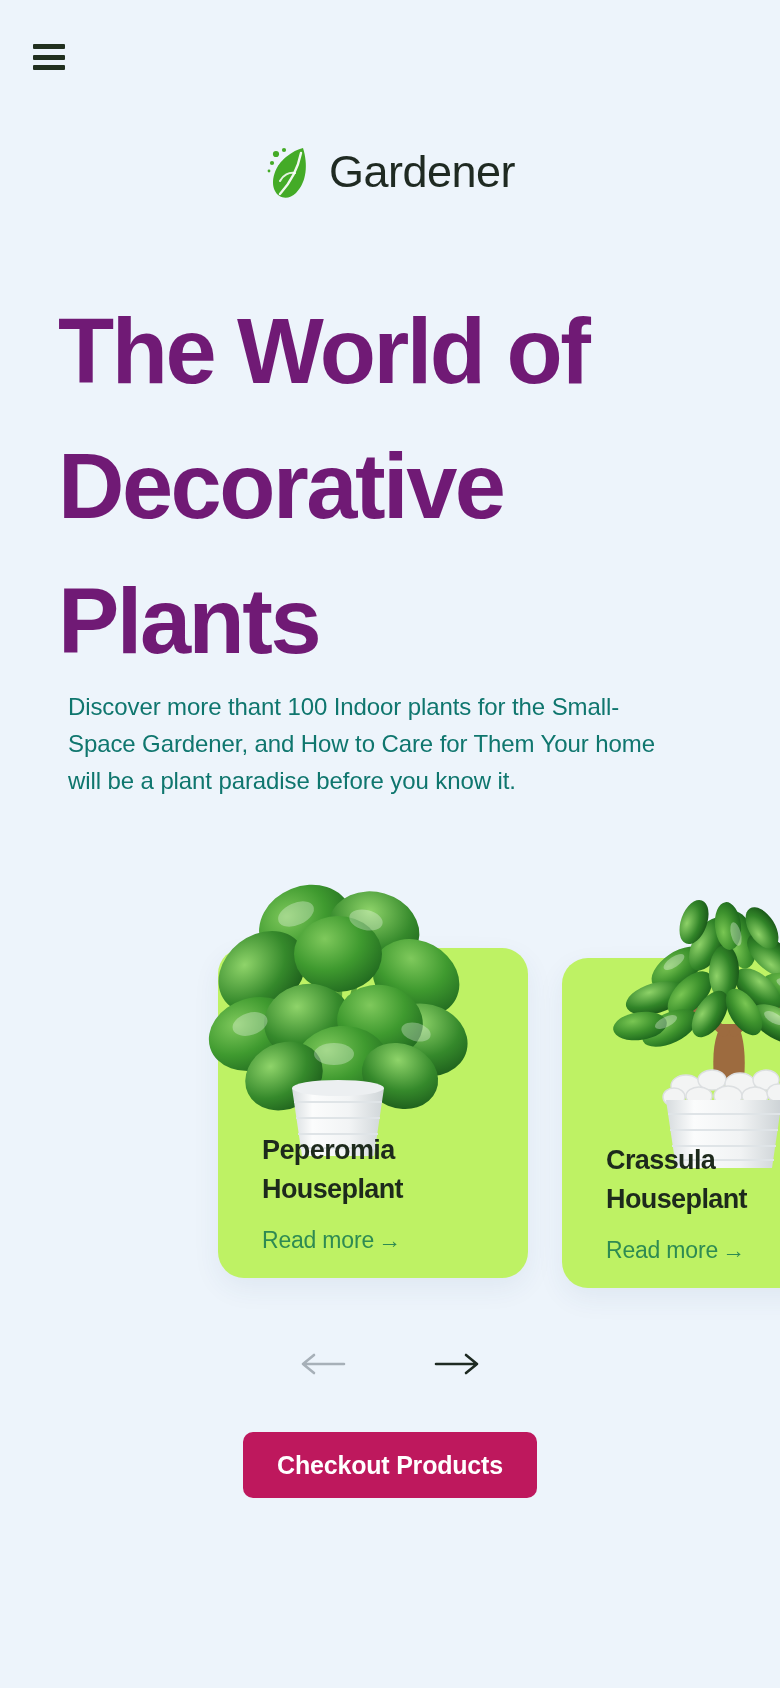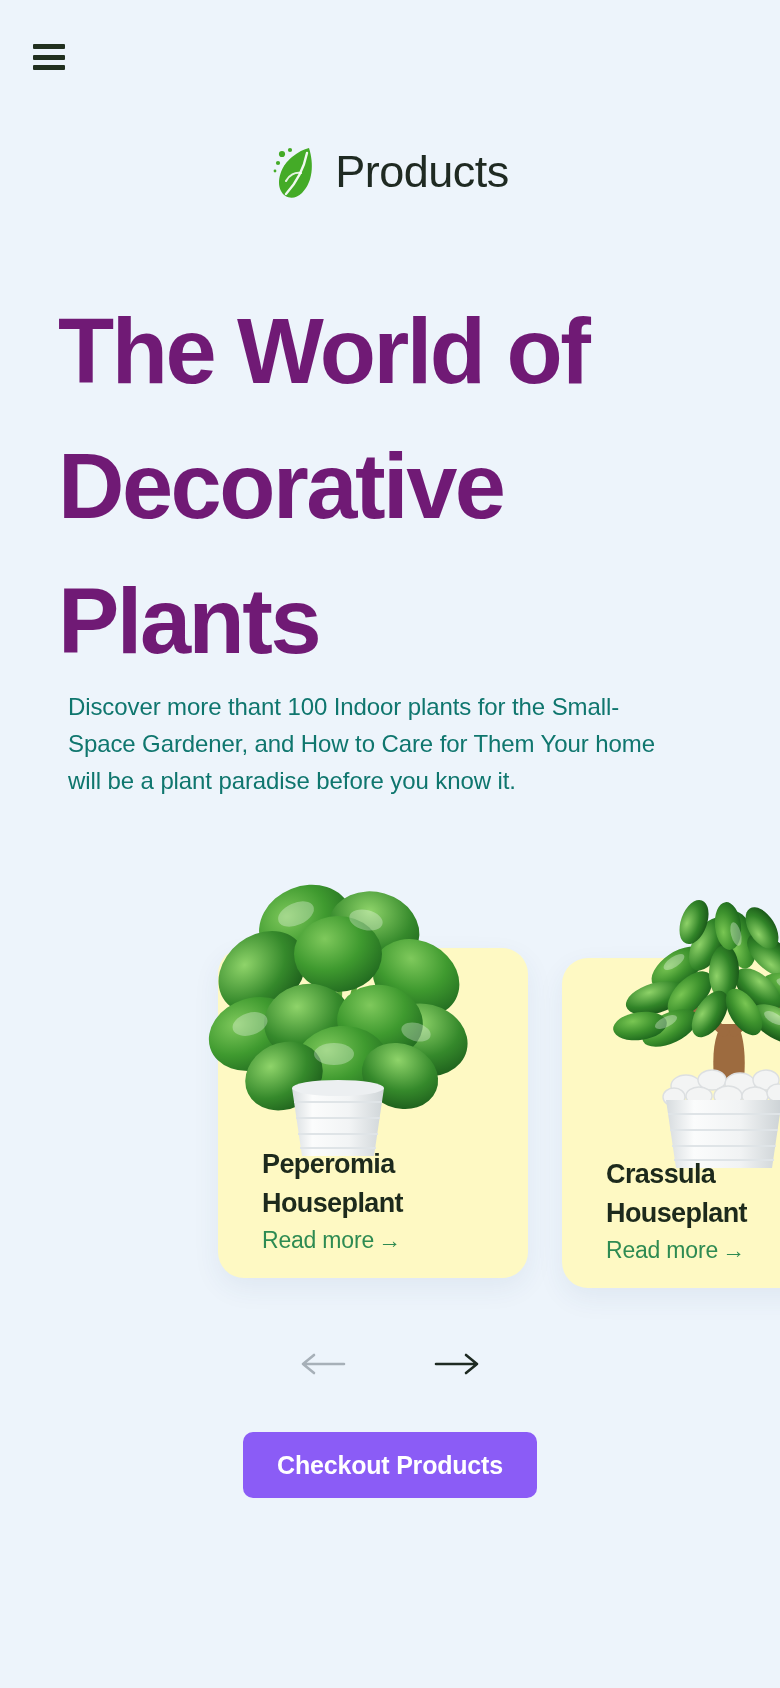--- a/index.html
+++ b/index.html
@@ -95,21 +95,21 @@
   
   .carousel {
     position: absolute;
     top: 840px;
     left: 0;
     width: 780px;
     height: 480px;
   }
   .card {
     position: absolute;
-    background: #fef9c3;
+    background: #bef264;
     border-radius: 26px;
     box-shadow: 0 10px 28px rgba(40,70,110,0.07);
     overflow: visible;
   }
   .card-1 {
     left: 218px;
     top: 108px;
     width: 310px;
     height: 330px;
   }
@@ -144,21 +144,21 @@
   }
   .card-title {
     font-size: 27px;
     line-height: 39px;
     font-weight: 800;
     color: #1d2a1c;
     letter-spacing: -0.6px;
     white-space: pre-line;
   }
   .card-link {
-    margin-top: 4px;
+    margin-top: 18px;
     font-size: 23px;
     color: #2e8b52;
     letter-spacing: -0.2px;
     cursor: pointer;
     display: inline-block;
   }
   .card-link .arrow { margin-left: 4px; }
 
   
   .nav-arrows {
@@ -184,21 +184,21 @@
   
   .cta-wrap {
     position: absolute;
     top: 1432px;
     left: 0;
     width: 780px;
     display: flex;
     justify-content: center;
   }
   .cta {
-    background: #8b5cf6;
+    background: #be185d;
     color: #ffffff;
     border: none;
     border-radius: 10px;
     font-size: 25px;
     font-weight: 600;
     letter-spacing: -0.2px;
     padding: 0 34px;
     height: 66px;
     min-width: 283px;
     cursor: pointer;
@@ -222,21 +222,21 @@
       <path d="M38 6 C43 22 42 40 31 51 C24 58 14 57 10 49 C5 39 10 24 21 15 C27 10 33 7 38 6 Z" fill="#44ab27"></path>
       <path d="M36 11 C33 26 26 40 15 52" fill="none" stroke="#ffffff" stroke-width="2.4" stroke-linecap="round" opacity="0.92"></path>
       <path d="M30 31 C24 30 18 33 15 39" fill="none" stroke="#ffffff" stroke-width="2.1" stroke-linecap="round" opacity="0.85"></path>
       <circle cx="11" cy="12" r="3.1" fill="#44ab27"></circle>
       <circle cx="19" cy="8" r="2.1" fill="#44ab27"></circle>
       <circle cx="7" cy="21" r="2.1" fill="#44ab27"></circle>
       <circle cx="15" cy="24" r="1.6" fill="#44ab27"></circle>
       <circle cx="4" cy="29" r="1.4" fill="#44ab27"></circle>
     </svg>
   </div>
-  <div class="brand-name">Products</div>
+  <div class="brand-name">Gardener</div>
 </div>
 
 <div class="hero">
   <h1 class="hero-title">The World of
 Decorative
 Plants</h1>
   <p class="hero-sub">Discover more thant 100 Indoor plants for the Small-Space Gardener, and How to Care for Them Your home will be a plant paradise before you know it.</p>
 </div>
 
 <div class="carousel">

